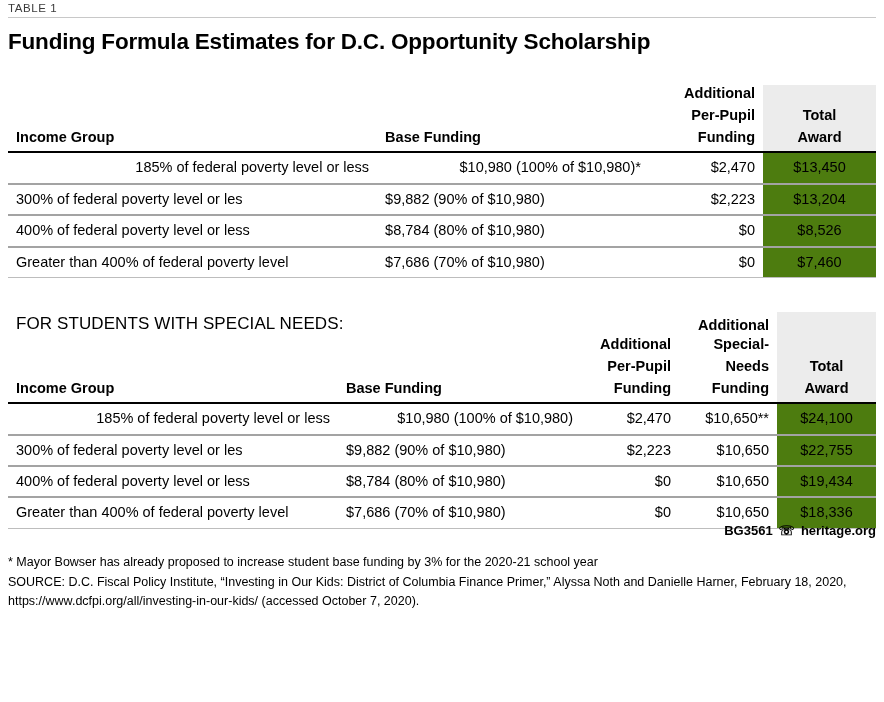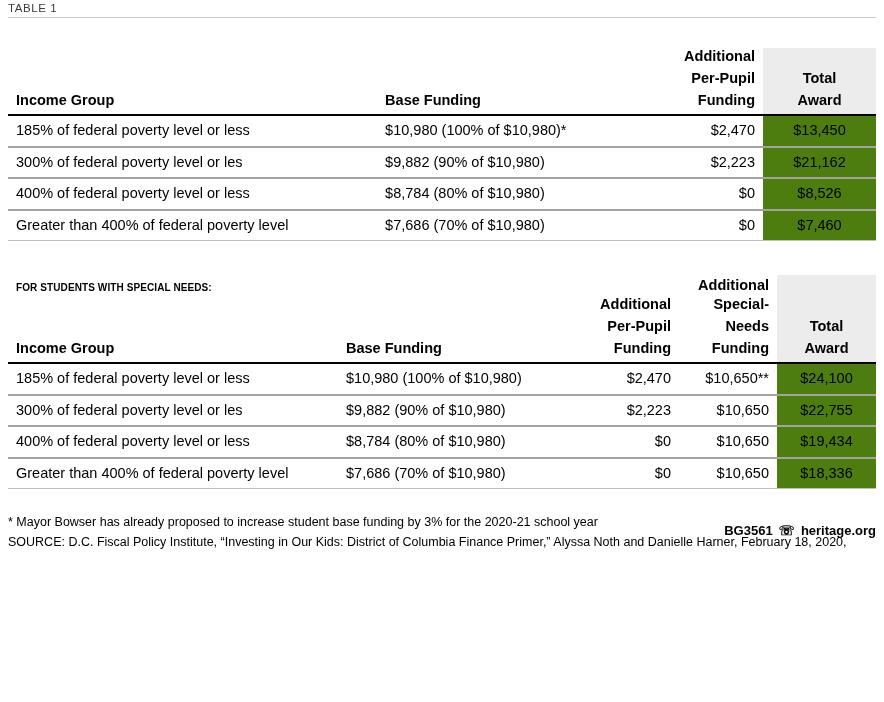--- a/index.html
+++ b/index.html
@@ -77,25 +77,25 @@
     font-size: 14.5px;
     padding: 6px 8px 6px 8px;
     border-top: 2px solid #a3a3a3;
     line-height: 1.2;
     white-space: nowrap;
   }
   tbody td.num { text-align: right; }
   tbody td.center { text-align: center; }
   tbody td.shade { background: #4d7c0f; }
   tbody tr:last-child td { border-bottom: 1px solid #bdbdbd; }
-  .thick-top td { border-top: 2px solid #000000; }
+  .thick-top td { border-top: 2px solid #000000; text-align: right; }
 
   .section-head {
-    font-size: 10px;
-    font-weight: bold;
+    font-size: 17px;
+    font-weight: normal;
     letter-spacing: 0.1px;
   }
   .sec-row th {
     padding-bottom: 2px;
     padding-top: 2px;
   }
 
   .notes {
     margin-top: 24px;
     font-size: 12.5px;
@@ -116,20 +116,21 @@
   }
   .footer .mark { font-size: 13px; }
 </style>
 </head>
 <body>
 
 <div class="page">
 
   <div class="table-label">TABLE 1</div>
   <div class="rule-top"></div>
+  <h1 class="title">Funding Formula Estimates for D.C. Opportunity Scholarship</h1>
 
   <table class="t1">
     <colgroup>
       <col class="c-income">
         <col class="c-base">
         <col class="c-addl">
         <col class="c-total">
     </colgroup>
     <thead>
       <tr>
@@ -151,21 +152,21 @@
       <tr class="thick-top">
         <td>185% of federal poverty level or less</td>
         <td>$10,980 (100% of $10,980)*</td>
         <td class="num">$2,470</td>
         <td class="center shade">$13,450</td>
       </tr>
       <tr>
         <td>300% of federal poverty level or les</td>
         <td>$9,882 (90% of $10,980)</td>
         <td class="num">$2,223</td>
-        <td class="center shade">$21,162</td>
+        <td class="center shade">$13,204</td>
       </tr>
       <tr>
         <td>400% of federal poverty level or less</td>
         <td>$8,784 (80% of $10,980)</td>
         <td class="num">$0</td>
         <td class="center shade">$8,526</td>
       </tr>
       <tr>
         <td>Greater than 400% of federal poverty level</td>
         <td>$7,686 (70% of $10,980)</td>
@@ -242,20 +243,21 @@
         <td class="center shade">$18,336</td>
       </tr>
     </tbody>
   </table>
 
   <div class="notes">
     <div class="line">* Mayor Bowser has already proposed to increase student base funding by 3% for the 2020-21 school year</div>
     <div class="line">
       <span class="source-label">SOURCE:</span><span> D.C. Fiscal Policy Institute, “Investing in Our Kids: District of Columbia Finance Primer,” Alyssa Noth and Danielle Harner, February 18, 2020,</span>
     </div>
+    <div class="line">https://www.dcfpi.org/all/investing-in-our-kids/ (accessed October 7, 2020).</div>
   </div>
 
   <div class="footer">
     <span>BG3561</span>
     <span class="mark">☏</span>
     <span>heritage.org</span>
   </div>
 
 </div>
 

